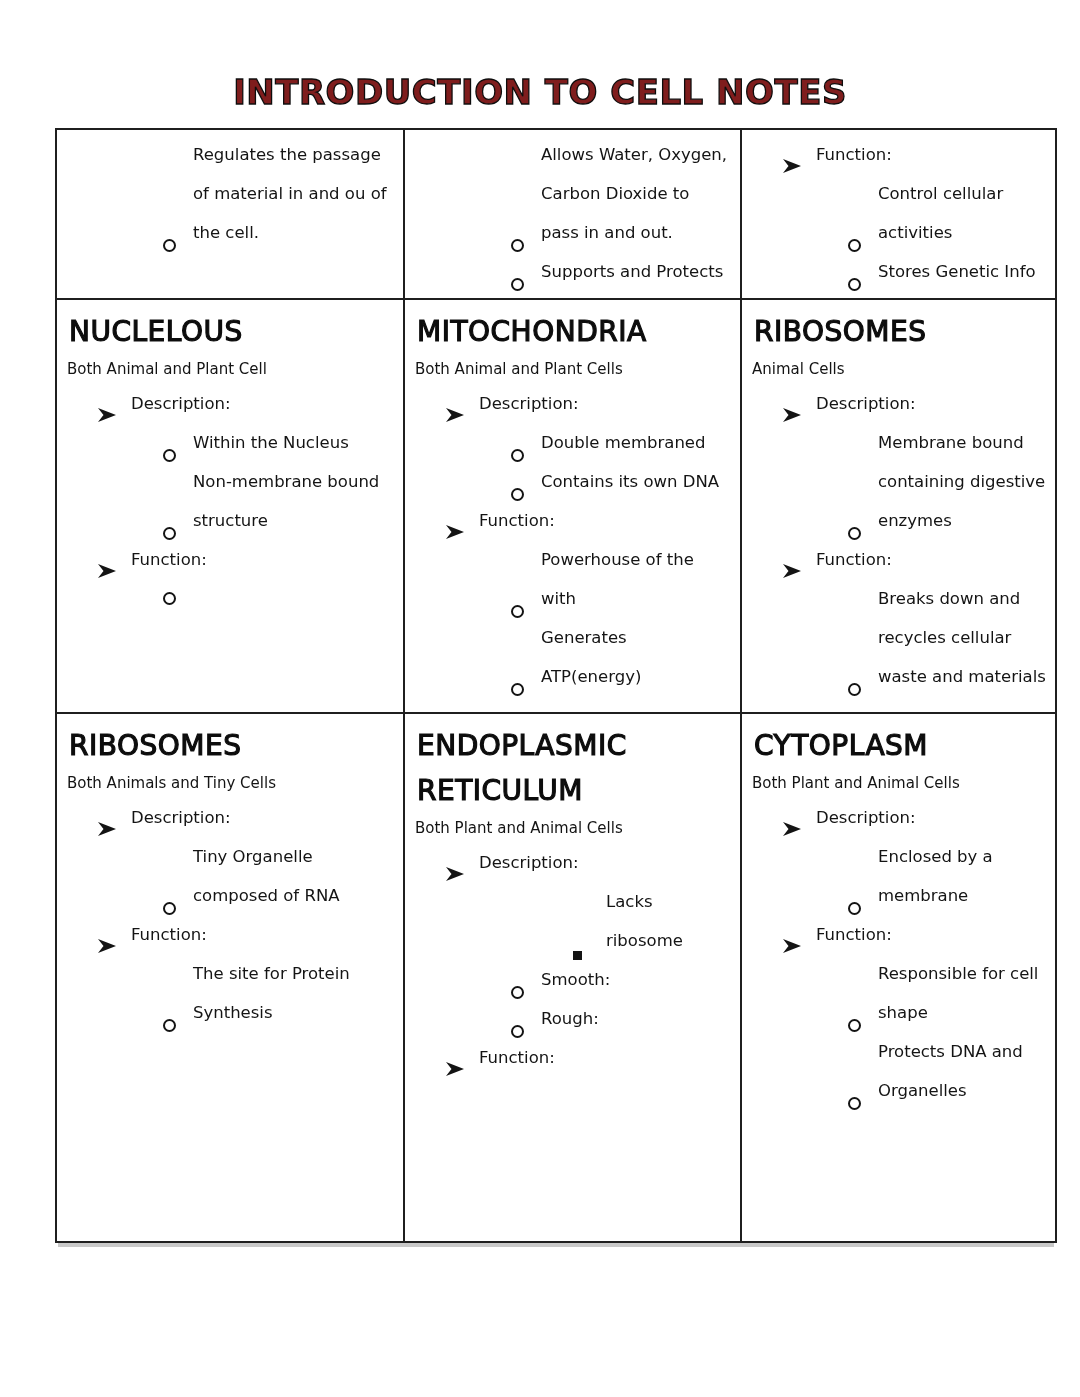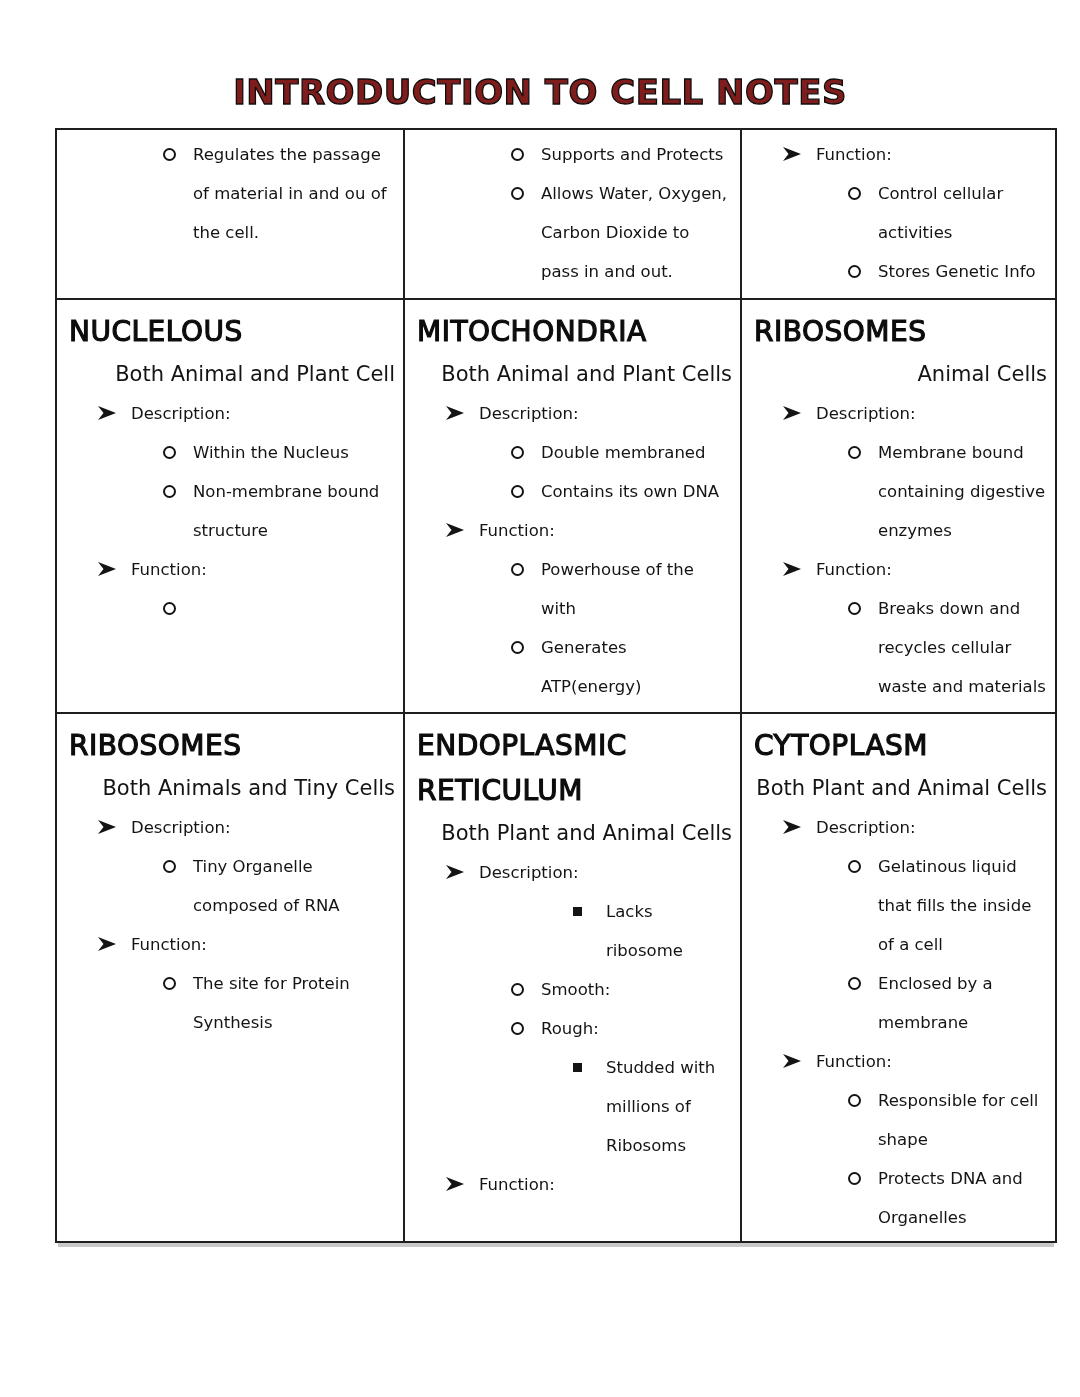--- a/index.html
+++ b/index.html
@@ -22,22 +22,22 @@
     border-right:2px solid #1f1f1f;border-bottom:2px solid #1f1f1f;
     box-sizing:border-box;padding:10px 8px 0 10px;overflow:hidden;
   }
   .cell:nth-child(3n){border-right:none;}
   .cell:nth-child(n+7){border-bottom:none;}
   .row1{padding-top:5px;}
   .cell-heading{
     font-size:28px;font-weight:400;letter-spacing:0.5px;line-height:1.6;
     margin:0 0 2px 2px;color:#0d0d0d;-webkit-text-stroke:1.2px #0d0d0d;
   }
-  .cell-subtitle{font-size:21px;line-height:1.7;margin:0 0 2px 0;text-align:right;}
-  .item{display:flex;align-items:flex-start;}
+  .cell-subtitle{font-size:15px;line-height:1.7;margin:0 0 2px 0;}
+  .item{display:flex;align-items:flex-end;}
   .item .t{font-size:16.5px;line-height:39px;}
   .b{flex:0 0 auto;box-sizing:border-box;}
   .i1{padding-left:30px;}
   .i1 .b{width:20px;height:16px;margin:11px 14px 0 0;}
   .i2{padding-left:96px;}
   .i2 .b.circle{width:13px;height:13px;border:2px solid #141414;border-radius:50%;margin:13px 17px 0 0;}
   .i3{padding-left:158px;}
   .i3 .b.square{width:9px;height:9px;background:#141414;margin:15px 24px 0 0;}
 </style>
 </head>
@@ -50,25 +50,25 @@
   <div class="cell row1">
     <div class="item i2">
       <span class="b circle"></span>
       <span class="t">Regulates the passage of material in and ou of the cell.</span>
     </div>
   </div>
 
   <div class="cell row1">
     <div class="item i2">
       <span class="b circle"></span>
+      <span class="t">Allows Water, Oxygen, Carbon Dioxide to pass in and out.</span>
+    </div>
+    <div class="item i2">
+      <span class="b circle"></span>
       <span class="t">Supports and Protects</span>
-    </div>
-    <div class="item i2">
-      <span class="b circle"></span>
-      <span class="t">Allows Water, Oxygen, Carbon Dioxide to pass in and out.</span>
     </div>
   </div>
 
   <div class="cell row1">
     <div class="item i1">
       <span class="b arrow"><svg width="20" height="16" viewBox="0 0 20 16">
             <path d="M1 1 L19 8 L1 15 L6.5 8 Z" fill="#141414"></path>
           </svg></span>
       <span class="t">Function:</span>
     </div>
@@ -207,47 +207,39 @@
       <span class="t">Lacks ribosome</span>
     </div>
     <div class="item i2">
       <span class="b circle"></span>
       <span class="t">Smooth:</span>
     </div>
     <div class="item i2">
       <span class="b circle"></span>
       <span class="t">Rough:</span>
     </div>
-    <div class="item i3">
-      <span class="b square"></span>
-      <span class="t">Studded with millions of Ribosoms</span>
-    </div>
     <div class="item i1">
       <span class="b arrow"><svg width="20" height="16" viewBox="0 0 20 16">
             <path d="M1 1 L19 8 L1 15 L6.5 8 Z" fill="#141414"></path>
           </svg></span>
       <span class="t">Function:</span>
     </div>
   </div>
 
   <div class="cell">
     <div class="cell-heading">CYTOPLASM</div>
     <div class="cell-subtitle">Both Plant and Animal Cells</div>
     <div class="item i1">
       <span class="b arrow"><svg width="20" height="16" viewBox="0 0 20 16">
             <path d="M1 1 L19 8 L1 15 L6.5 8 Z" fill="#141414"></path>
           </svg></span>
       <span class="t">Description:</span>
     </div>
     <div class="item i2">
       <span class="b circle"></span>
-      <span class="t">Gelatinous liquid that fills the inside of a cell</span>
-    </div>
-    <div class="item i2">
-      <span class="b circle"></span>
       <span class="t">Enclosed by a membrane</span>
     </div>
     <div class="item i1">
       <span class="b arrow"><svg width="20" height="16" viewBox="0 0 20 16">
             <path d="M1 1 L19 8 L1 15 L6.5 8 Z" fill="#141414"></path>
           </svg></span>
       <span class="t">Function:</span>
     </div>
     <div class="item i2">
       <span class="b circle"></span>

